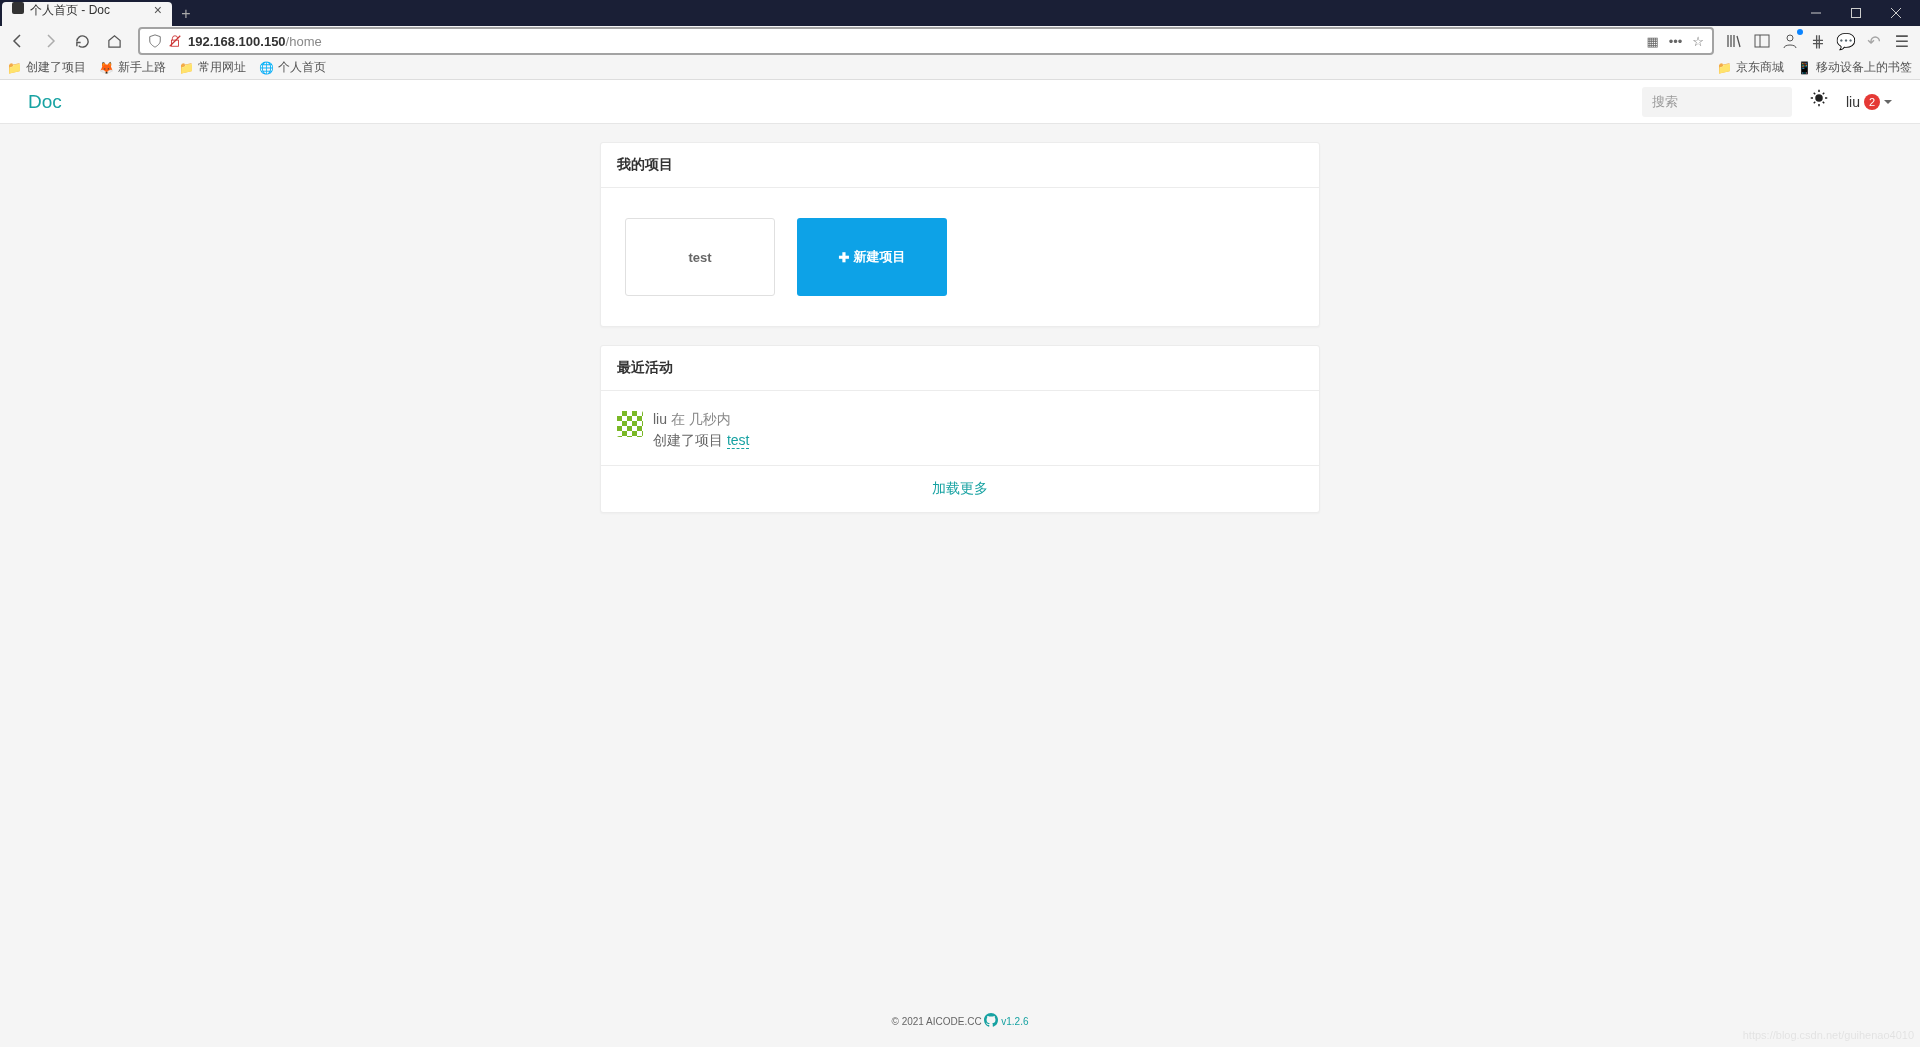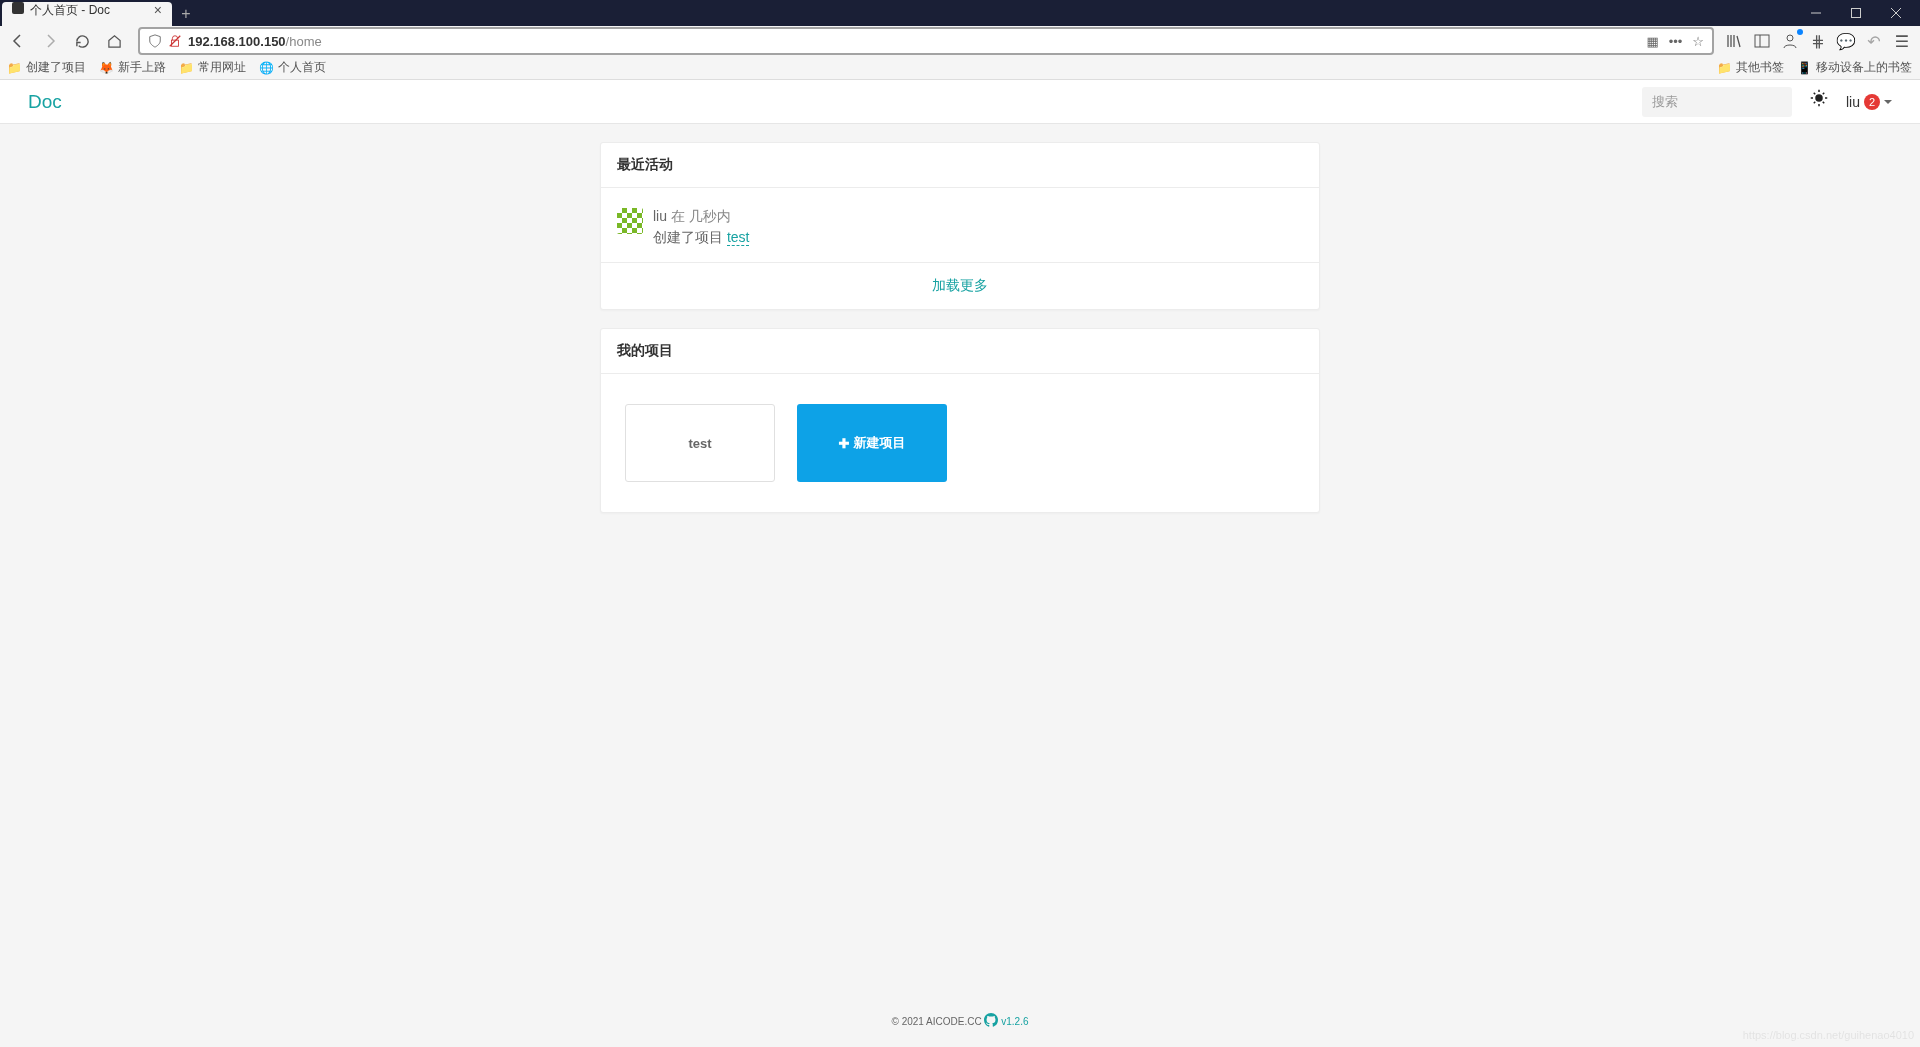--- a/index.html
+++ b/index.html
@@ -182,21 +182,21 @@
       <span class="bm-ico">📁</span>
       <span>常用网址</span>
     </span>
   <span class="bookmark">
       <span class="bm-ico">🌐</span>
       <span>个人首页</span>
     </span>
   <div class="bookmarks-right">
     <span class="bookmark">
         <span class="bm-ico">📁</span>
-        <span>其他书签</span>
+        <span>京东商城</span>
       </span>
     <span class="bookmark">
         <span class="bm-ico">📱</span>
         <span>移动设备上的书签</span>
       </span>
   </div>
 </div>
 
 <div class="app-header">
   <a class="app-logo">Doc</a>
@@ -222,54 +222,54 @@
       <span class="badge">2</span>
       <span class="caret"></span>
     </div>
   </div>
 </div>
 
 <div class="page">
   <div class="container">
 
     <div class="panel">
+      <div class="panel-header">我的项目</div>
+      <div class="panel-body">
+        <div class="proj-row">
+          <div class="proj-card">
+            <span>test</span>
+          </div>
+          <div class="new-proj">
+            <span>✚</span>
+            <span>新建项目</span>
+          </div>
+        </div>
+      </div>
+    </div>
+
+    <div class="panel">
       <div class="panel-header">最近活动</div>
       <div class="activity-body">
         <div class="activity-item">
           <div class="avatar"></div>
           <div class="activity-text">
             <div>
               <span class="user">liu</span>
               <span class="time">在 几秒内</span>
             </div>
             <div>
               <span>创建了项目</span>
               <span class="link">test</span>
             </div>
           </div>
         </div>
         <div class="load-more">加载更多</div>
       </div>
     </div>
 
-    <div class="panel">
-      <div class="panel-header">我的项目</div>
-      <div class="panel-body">
-        <div class="proj-row">
-          <div class="proj-card">
-            <span>test</span>
-          </div>
-          <div class="new-proj">
-            <span>✚</span>
-            <span>新建项目</span>
-          </div>
-        </div>
-      </div>
-    </div>
-
   </div>
 </div>
 
 <div class="footer">
   <span>© 2021 AICODE.CC</span>
   <span class="gh-icon">
     <svg viewBox="0 0 16 16" fill="#17a2a2">
         <path d="M8 0C3.58 0 0 3.58 0 8c0 3.54 2.29 6.53 5.47 7.59.4.07.55-.17.55-.38 0-.19-.01-.82-.01-1.49-2.01.37-2.53-.49-2.69-.94-.09-.23-.48-.94-.82-1.13-.28-.15-.68-.52-.01-.53.63-.01 1.08.58 1.23.82.72 1.21 1.87.87 2.33.66.07-.52.28-.87.51-1.07-1.78-.2-3.64-.89-3.64-3.95 0-.87.31-1.59.82-2.15-.08-.2-.36-1.02.08-2.12 0 0 .67-.21 2.2.82.64-.18 1.32-.27 2-.27.68 0 1.36.09 2 .27 1.53-1.04 2.2-.82 2.2-.82.44 1.1.16 1.92.08 2.12.51.56.82 1.27.82 2.15 0 3.07-1.87 3.75-3.65 3.95.29.25.54.73.54 1.48 0 1.07-.01 1.93-.01 2.2 0 .21.15.46.55.38A8.013 8.013 0 0016 8c0-4.42-3.58-8-8-8z"></path>
       </svg>
   </span>

